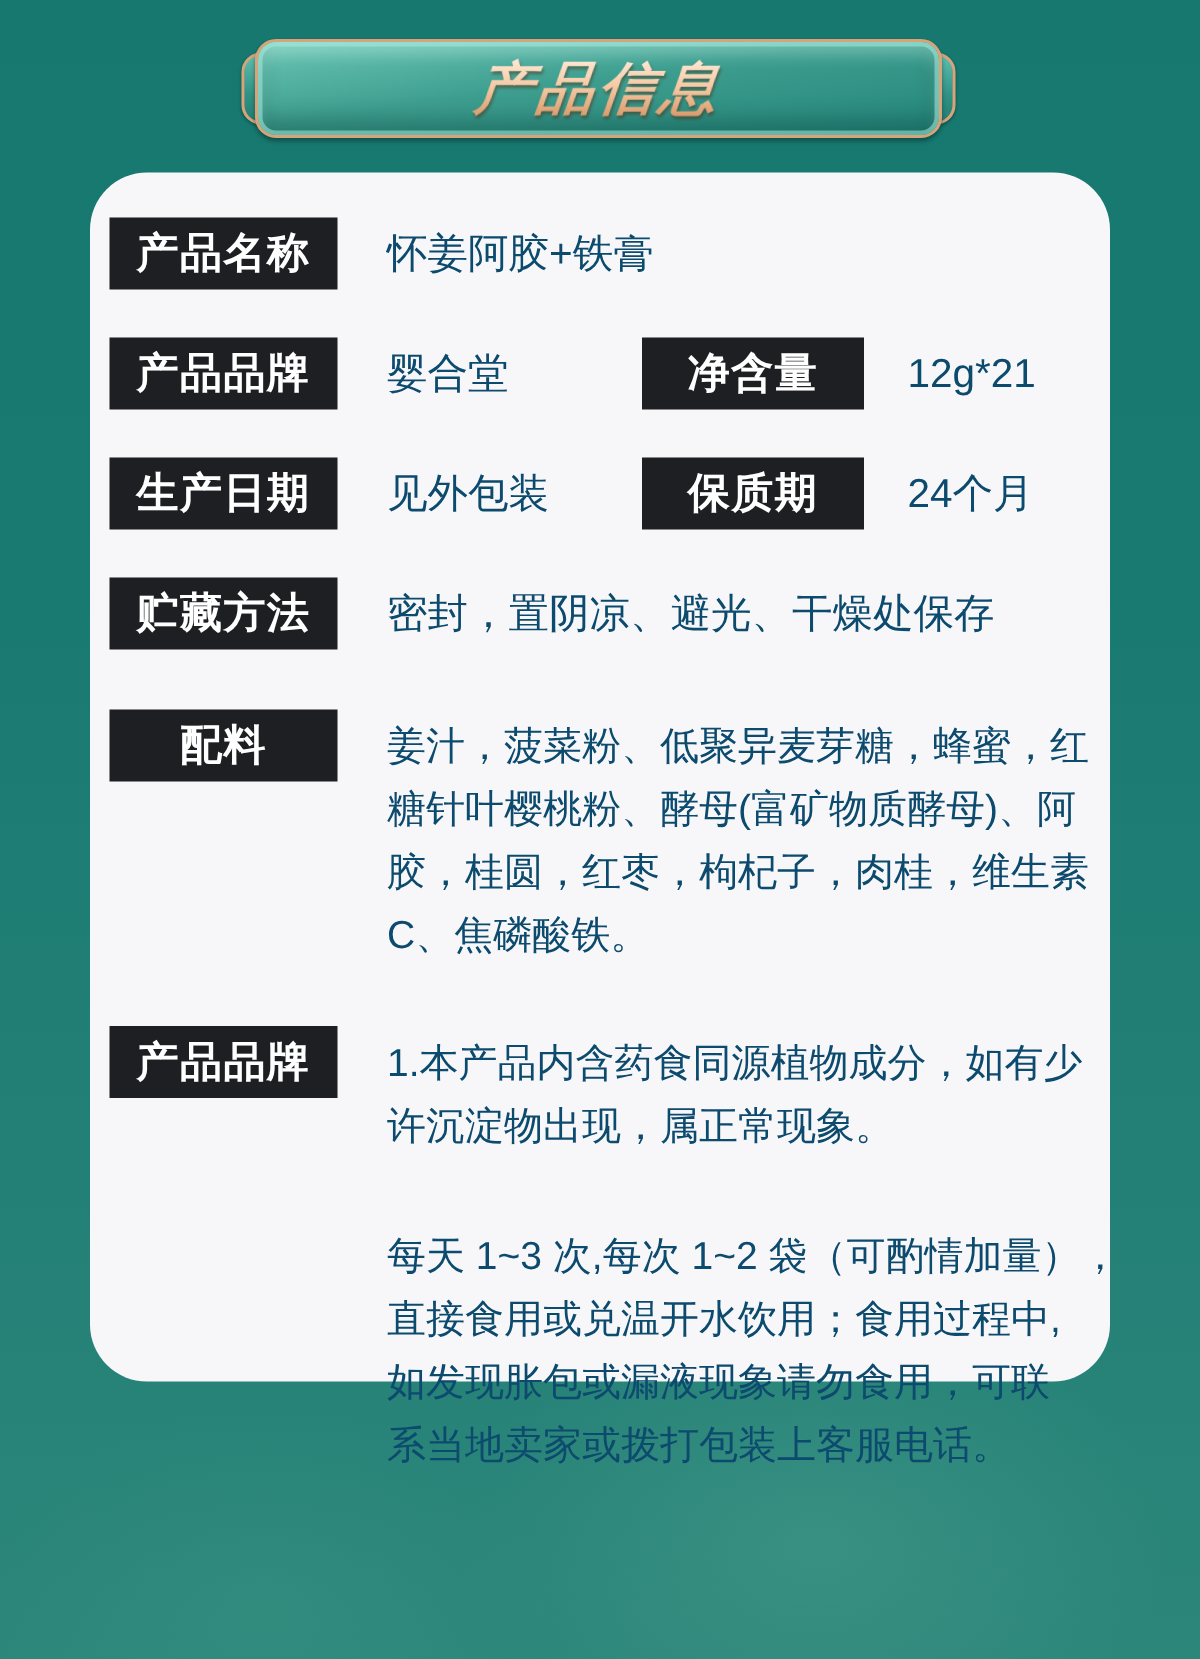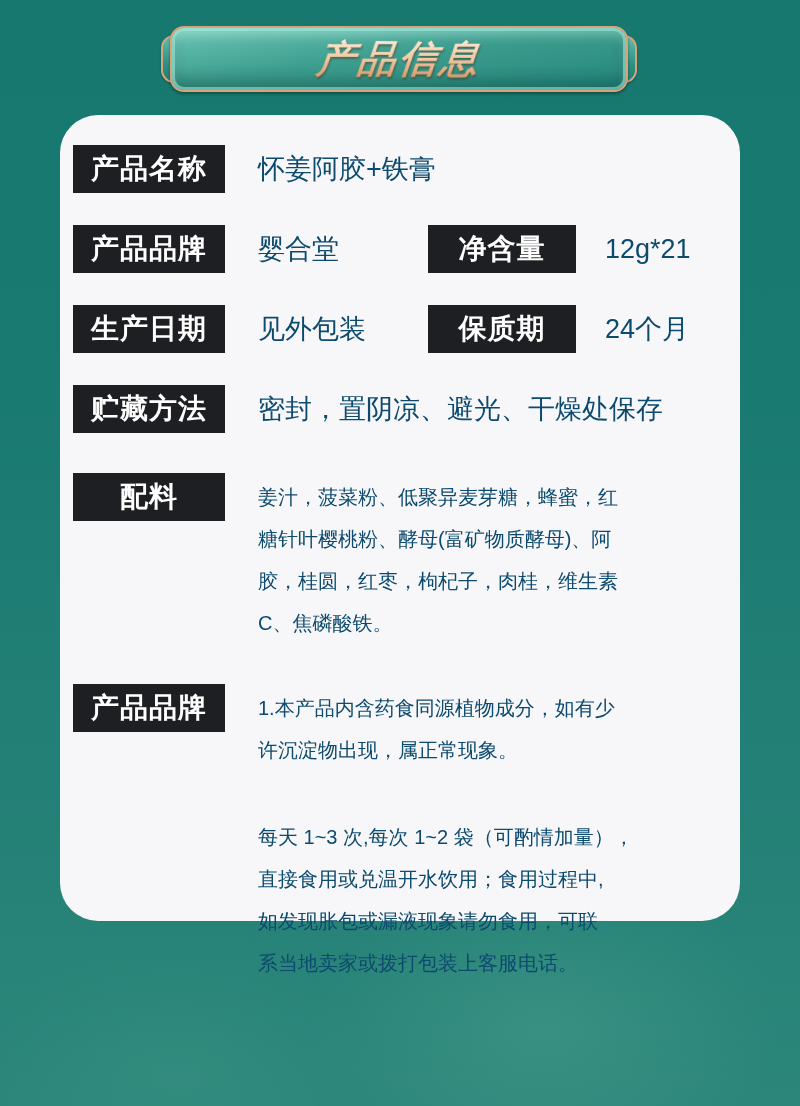--- a/index.html
+++ b/index.html
@@ -119,21 +119,21 @@
     font-size: 27px;
     color: #0c4a6e;
     white-space: nowrap;
   }
   .value.second { left: 545px; }
   .value.para {
     top: 3px;
     height: auto;
     width: 508px;
     line-height: 42px;
-    font-size: 20px;
+    font-size: 26px;
     white-space: pre-line;
   }
   .row-name      { top: 30px; }
   .row-brand     { top: 110px; }
   .row-date      { top: 190px; padding-left: 12px; }
   .row-storage   { top: 270px; text-align: center; }
   .row-ingredients { top: 358px; }
   .row-notice    { top: 569px; }
   .row-usage     { top: 698px; }
 </style>

